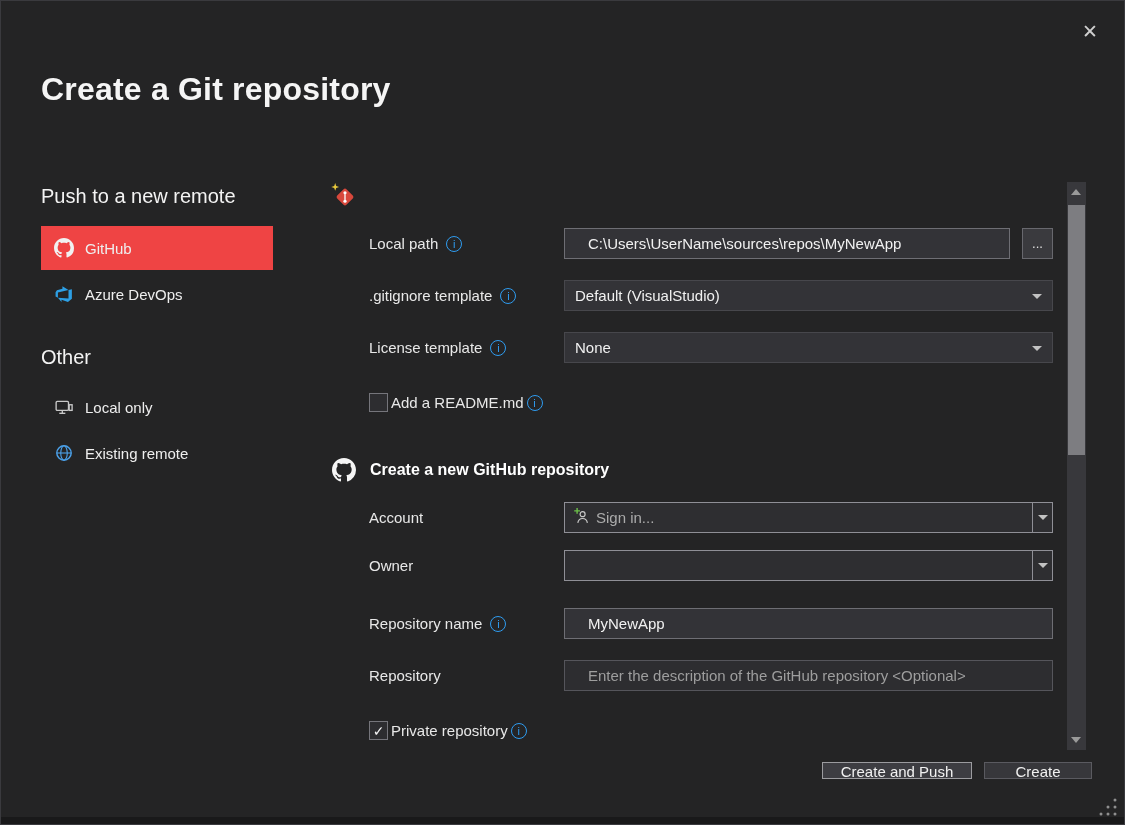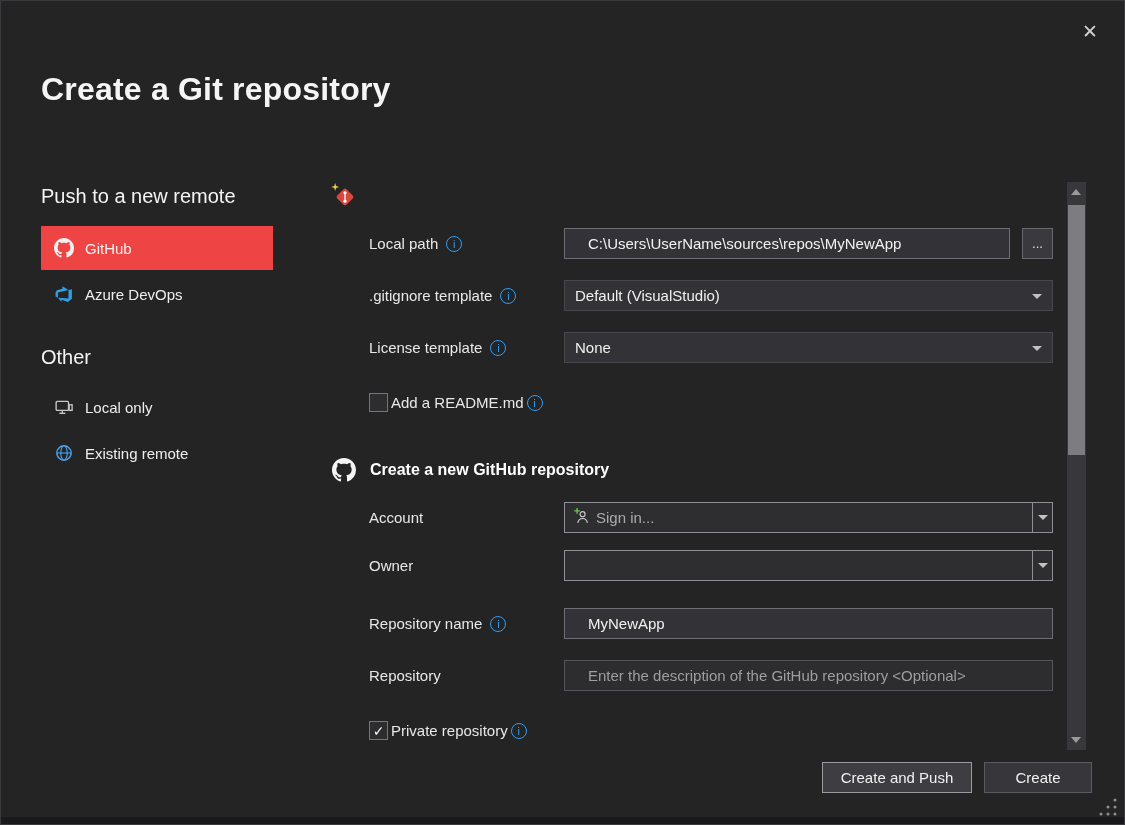--- a/index.html
+++ b/index.html
@@ -112,21 +112,21 @@
     background:#38383c;
   }
   .sb-arrow{ position:absolute; left:4px; width:0; height:0; }
   .sb-arrow.up{ top:7px; border-left:5px solid transparent; border-right:5px solid transparent; border-bottom:6px solid #9a9a9a; }
   .sb-arrow.down{ bottom:7px; border-left:5px solid transparent; border-right:5px solid transparent; border-top:6px solid #9a9a9a; }
   .sb-thumb{ position:absolute; left:1px; right:1px; top:23px; height:250px; background:#7d7d81; }
 
   
   .footer{ position:absolute; top:761px; right:32px; display:flex; gap:12px; }
   .btn{
-    height:31px; font-size:15px; color:#f1f1f1; cursor:pointer;
+    height:17px; font-size:15px; color:#f1f1f1; cursor:pointer;
     background:#37373b; border:1px solid #5a5a60;
     font-family:"Liberation Sans", sans-serif; padding:0 14px;
   }
   .btn.primary{ width:150px; background:#3d3d42; border-color:#9b9b9f; }
   .btn.cancel{ width:108px; }
 
   .grip{ position:absolute; right:5px; bottom:6px; }
 </style>
 </head>
 <body>

